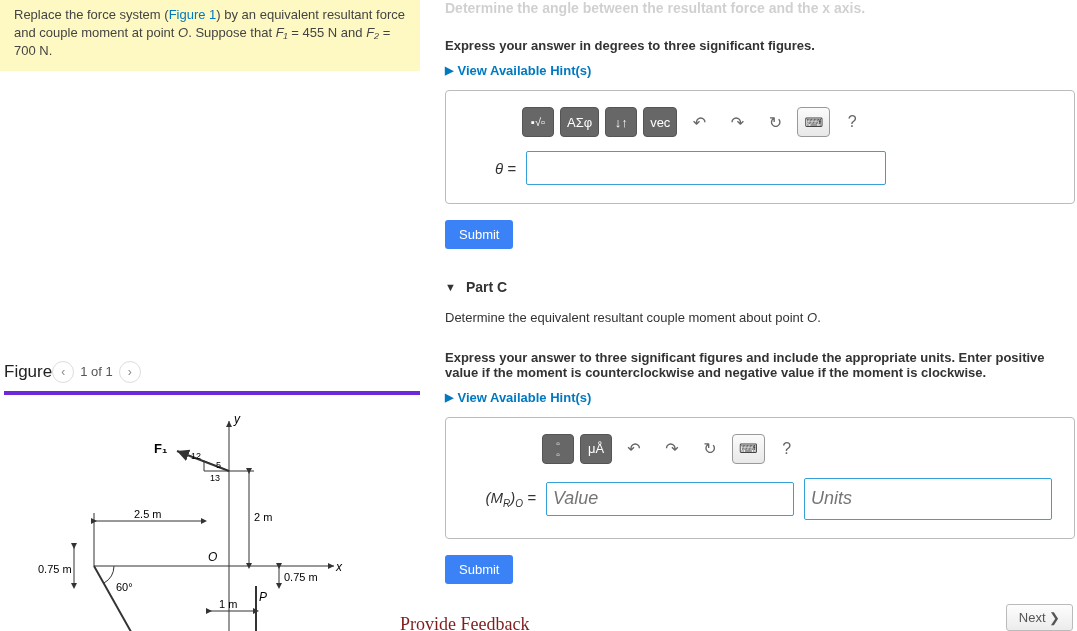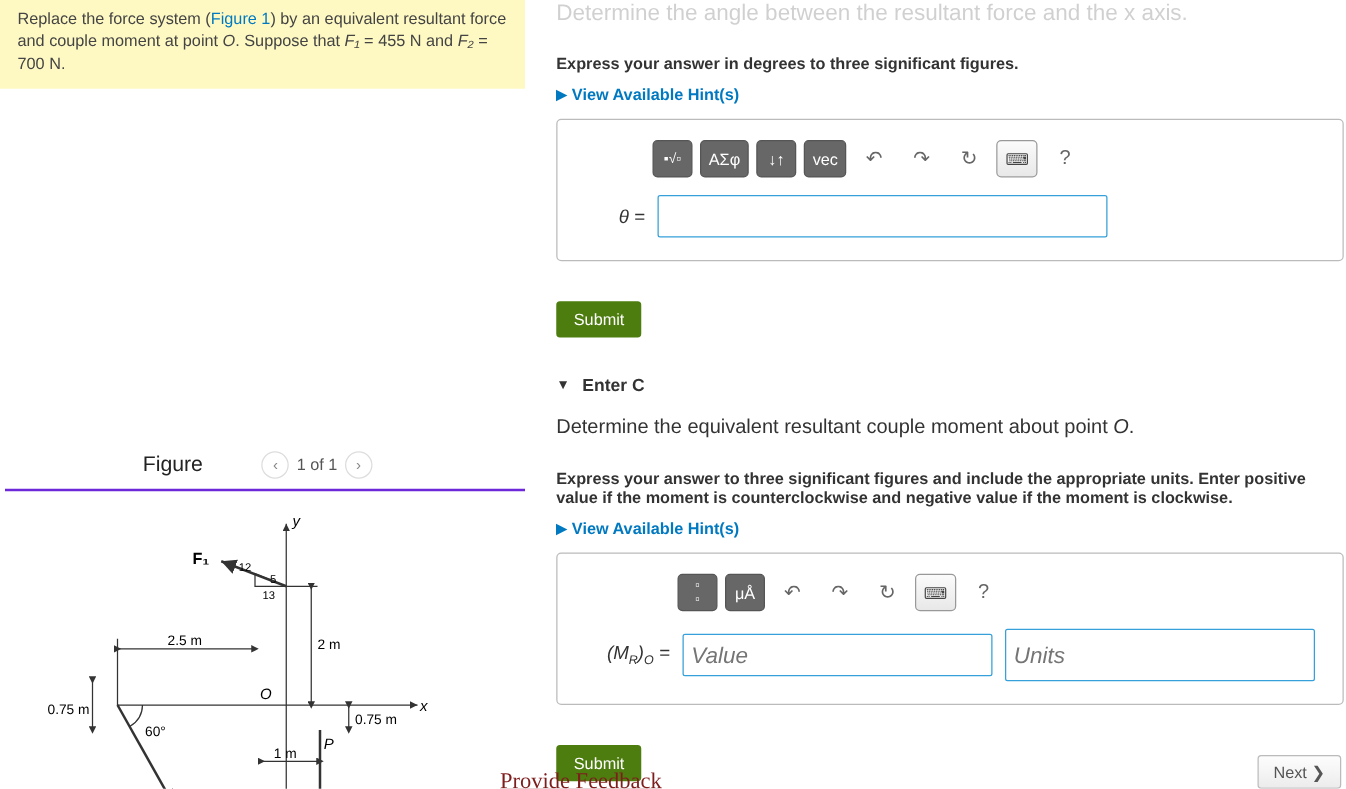--- a/index.html
+++ b/index.html
@@ -1,45 +1,45 @@
 <!DOCTYPE html>
 <html><head>
 <meta charset="utf-8">
 <style>
   * { box-sizing: border-box; margin: 0; padding: 0; }
   body { font-family: Arial, Helvetica, sans-serif; font-size: 13px; color: #333; background: #fff; width: 1077px; height: 631px; overflow: hidden; position: relative; }
   .left-col { position: absolute; left: 0; top: 0; width: 420px; }
   .problem-box { background: #fef9c3; padding: 6px 10px 10px 14px; color: #444; line-height: 1.4; }
   .problem-box a { color: #0079c1; text-decoration: none; }
   .figure-panel { margin-top: 290px; padding: 0 0 0 4px; }
-  .figure-header { display: flex; align-items: center; justify-content: center; padding: 0 12px 8px 0; border-bottom: 2px solid #6d28d9; gap: 47px; }
+  .figure-header { display: flex; align-items: center; justify-content: flex-start; padding: 0 12px 8px 0; border-bottom: 4px solid #6d28d9; }
   .figure-title { font-size: 17px; color: #222; }
   .pager { display: flex; align-items: center; gap: 6px; color: #555; font-size: 13px; }
   .pager .circ { width: 22px; height: 22px; border: 1px solid #ddd; border-radius: 50%; display: flex; align-items: center; justify-content: center; color: #888; font-size: 12px; }
   .figure-svg { margin: 16px 0 0 30px; }
 
   .right-col { position: absolute; left: 445px; top: 0; width: 630px; }
-  .partial-text { color: #999; font-size: 18px; margin: 0 0 4px 0; }
+  .partial-text { color: #999; font-size: 14px; margin: 0 0 4px 0; font-weight: bold; }
   .bold-instr { font-weight: bold; color: #333; margin: 22px 0 10px 0; }
   .hints { color: #0079c1; font-weight: bold; font-size: 13px; margin: 10px 0 12px 0; display: flex; align-items: center; gap: 4px; }
   .hints .tri { font-size: 11px; }
   .answer-box { border: 1px solid #bbb; border-radius: 4px; padding: 16px 16px 18px 16px; margin-bottom: 12px; }
   .toolbar { display: flex; gap: 6px; align-items: center; margin-bottom: 14px; margin-left: 60px; }
   .tbtn { height: 30px; min-width: 32px; border: 1px solid #999; border-radius: 4px; display: flex; align-items: center; justify-content: center; font-size: 13px; background: linear-gradient(#fbfbfb,#e8e8e8); color: #444; padding: 0 6px; }
   .tbtn.dark { background: #676767; color: #fff; border-color: #555; }
   .tbtn.icn { background: #fff; border: none; color: #666; font-size: 16px; }
   .eq-row { display: flex; align-items: center; gap: 10px; }
   .eq-label { width: 54px; text-align: right; font-style: italic; color: #333; font-size: 15px; }
   .eq-input { flex: 0 0 360px; height: 34px; border: 1px solid #36a0da; border-radius: 2px; padding: 4px 6px; font-size: 18px; font-style: italic; color: #bbb; }
   .eq-note { flex: 1; font-size: 12px; color: #555; line-height: 1.3; }
   .units-input { flex: 0 0 140px; height: 34px; border: 1px solid #36a0da; border-radius: 2px; padding: 20px 6px; font-size: 18px; font-style: italic; color: #bbb; }
-  .submit-btn { background: #4d7c0f; color: #fff; border: none; border-radius: 3px; padding: 7px 14px; font-size: 13px; cursor: pointer; margin-top: 20px; }
+  .submit-btn { background: #3b82f6; color: #fff; border: none; border-radius: 3px; padding: 7px 14px; font-size: 13px; cursor: pointer; margin-top: 4px; }
   .part-header { display: flex; align-items: center; gap: 10px; font-weight: bold; color: #333; margin: 30px 0 14px 0; font-size: 14px; }
   .part-header .tri { font-size: 11px; }
-  .desc { color: #333; font-size: 16px; margin-bottom: 10px; line-height: 1.45; }
+  .desc { color: #333; font-size: 13px; margin-bottom: 10px; line-height: 1.45; }
   .feedback { color: #7f1d1d; font-size: 18px; position: absolute; left: 400px; top: 614px; font-family: Liberation Serif, serif; }
   .next-btn { position: absolute; right: 4px; bottom: 0; background: linear-gradient(#fdfdfd,#ececec); border: 1px solid #bbb; border-radius: 3px; padding: 5px 12px; font-size: 13px; color: #555; }
   .ital { font-style: italic; }
   .sub { font-size: 10px; vertical-align: sub; }
 </style>
 </head>
 <body>
 
 <div class="left-col">
   <div class="problem-box">
@@ -133,21 +133,21 @@
     <div class="eq-row">
       <div class="eq-label">θ =</div>
       <input class="eq-input" style="">
     </div>
   </div>
   <button class="submit-btn">Submit</button>
 
   
   <div class="part-header">
     <span class="tri">▼</span>
-    <span>Enter C</span>
+    <span>Part C</span>
   </div>
   <div class="desc">
     <span>Determine the equivalent resultant couple moment about point </span><span class="ital">O</span><span>.</span>
   </div>
   <div class="bold-instr">Express your answer to three significant figures and include the appropriate units. Enter positive value if the moment is counterclockwise and negative value if the moment is clockwise.</div>
   <div class="hints">
     <span class="tri">▶</span>
     <span>View Available Hint(s)</span>
   </div>
   <div class="answer-box">

